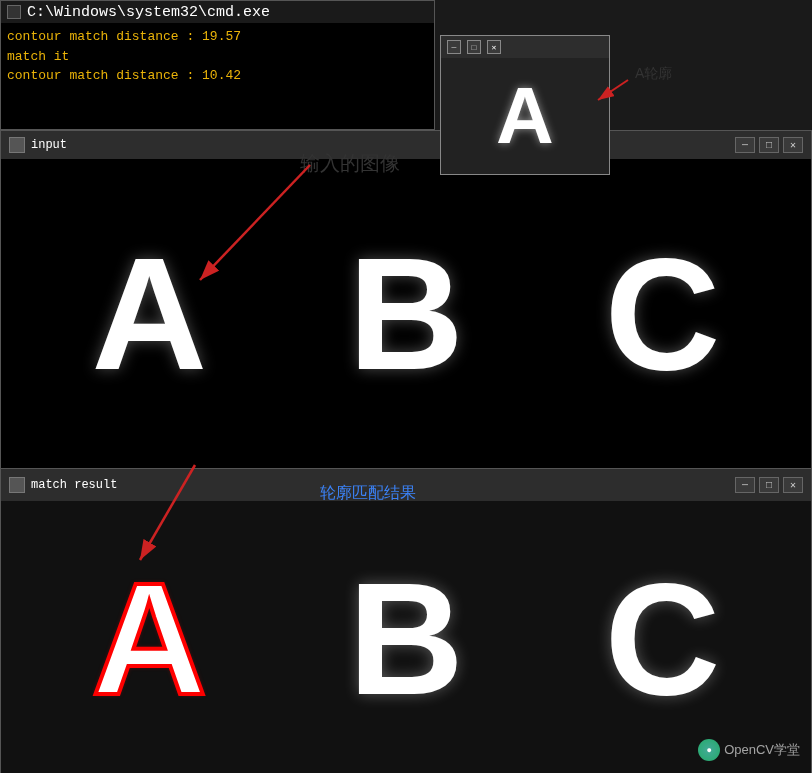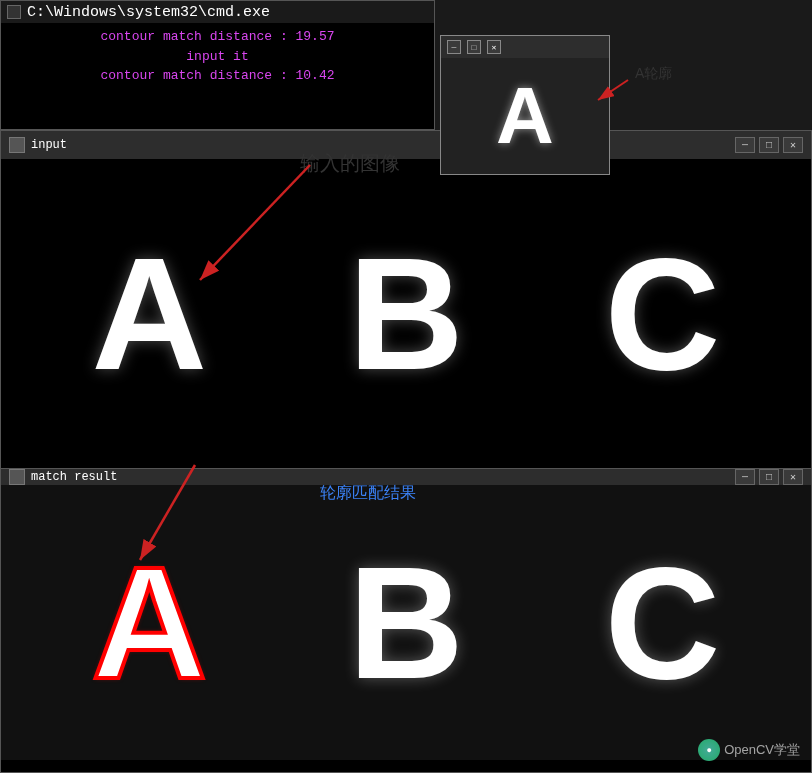--- a/index.html
+++ b/index.html
@@ -45,21 +45,21 @@
     }
     .cmd-content {
       padding: 4px 6px;
       background: #000;
       height: calc(100% - 22px);
     }
     .cmd-line {
       font-size: 13px;
       line-height: 1.5;
     }
-    .cmd-line.green { color: #d946ef; text-align: center; }
+    .cmd-line.green { color: #eab308; }
 
     
     .a-contour-window {
       position: absolute;
       top: 35px;
       left: 440px;
       width: 170px;
       height: 140px;
       background: #000;
       border: 1px solid #888;
@@ -184,21 +184,21 @@
       top: 468px;
       left: 0;
       width: 812px;
       height: 305px;
       background: #000;
       border: 1px solid #555;
       z-index: 5;
     }
     .match-titlebar {
       background: #2d2d2d;
-      height: 16px;
+      height: 32px;
       display: flex;
       align-items: center;
       padding: 0 8px;
       gap: 6px;
     }
     .match-content {
       background: #111;
       height: calc(100% - 28px);
       display: flex;
       align-items: center;
@@ -268,21 +268,21 @@
 </head>
 <body>
 
 <div class="cmd-window">
   <div class="cmd-titlebar">
     <div class="cmd-icon"></div>
     <span class="cmd-title">C:\Windows\system32\cmd.exe</span>
   </div>
   <div class="cmd-content">
     <div class="cmd-line green">contour match distance : 19.57</div>
-    <div class="cmd-line green">input it</div>
+    <div class="cmd-line green">match it</div>
     <div class="cmd-line green">contour match distance : 10.42</div>
   </div>
 </div>
 
 <div class="a-contour-window">
   <div class="a-contour-titlebar">
     <div class="win-btn">─</div>
     <div class="win-btn">□</div>
     <div class="win-btn close">✕</div>
   </div>

